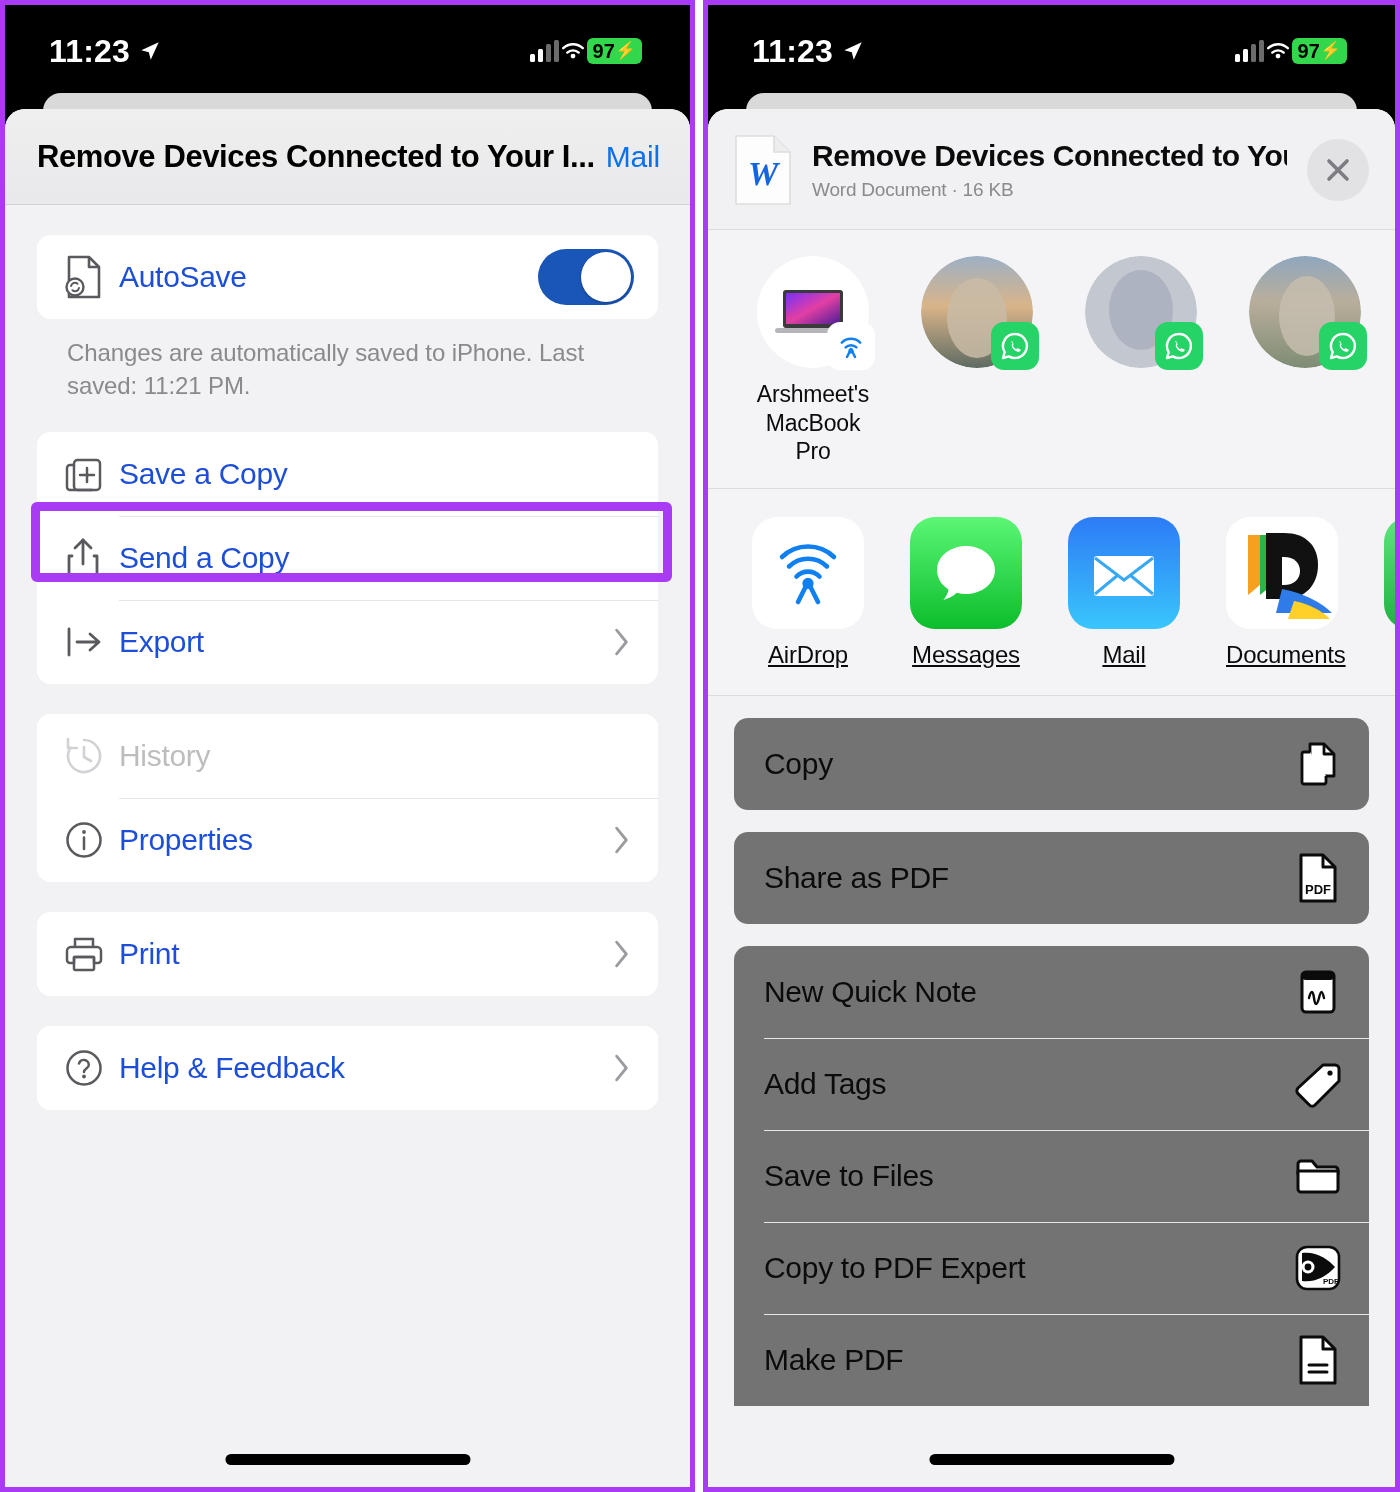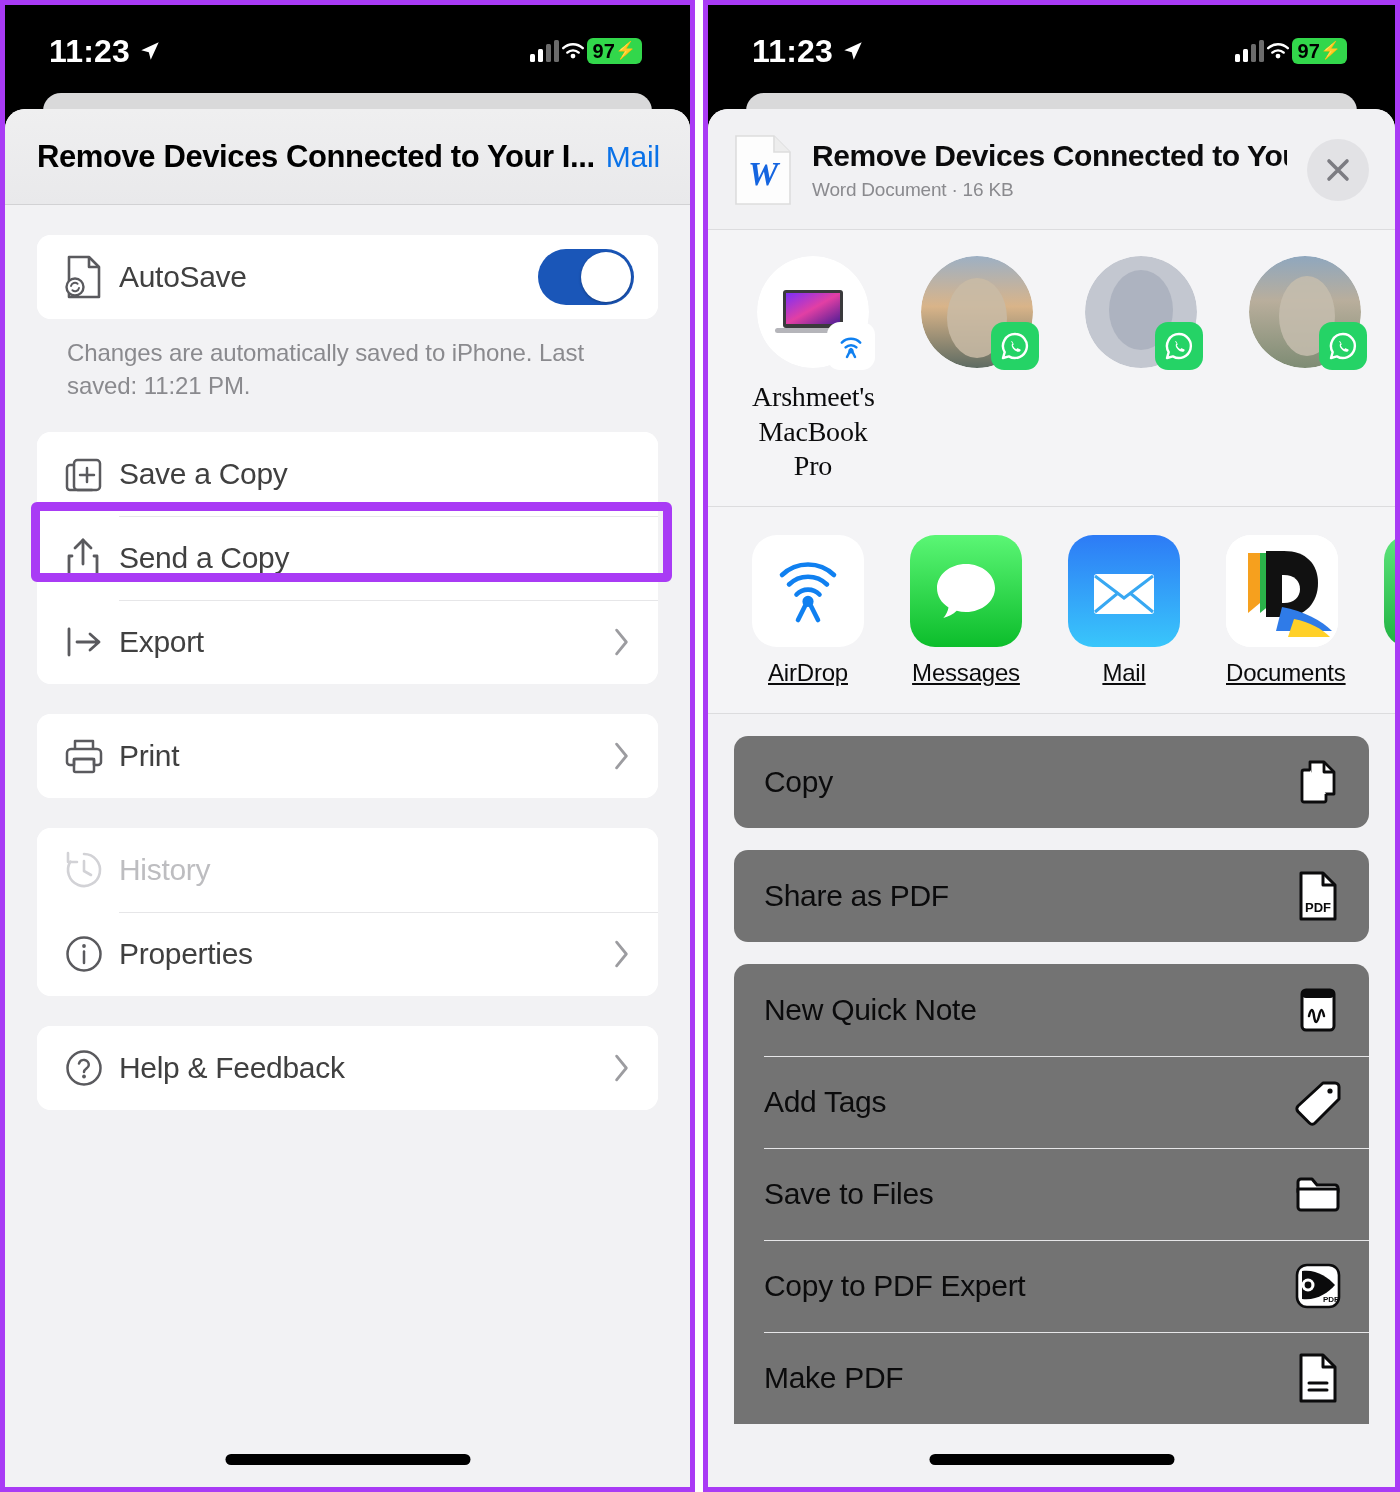--- a/index.html
+++ b/index.html
@@ -77,21 +77,21 @@
   }
   .row {
     display:flex; align-items:center; height:84px; padding:0 24px 0 26px;
     position:relative; background:#fff;
   }
   .row + .row::before {
     content:""; position:absolute; left:82px; right:0; top:0; height:1px; background:#e6e6e8;
   }
   .row-ico { width:56px; flex:0 0 56px; display:flex; align-items:center; }
   .row-ico svg { display:block; }
-  .row-label { font-size:30px; color:#404040; letter-spacing:-0.3px; flex:1; }
+  .row-label { font-size:30px; color:#1d4ed8; letter-spacing:-0.3px; flex:1; }
   .row-label.dim { color:#BDBDC0; }
   .chev { width:16px; height:28px; flex:0 0 16px; margin-right:4px; }
 
   .note {
     font-size:24px; line-height:1.36; color:#8A8A8E;
     padding: 18px 30px 0 30px; letter-spacing:-0.1px;
   }
 
   
   .toggle {
@@ -144,23 +144,22 @@
     position:relative; overflow:visible;
   }
   .av-img { width:112px; height:112px; border-radius:50%; display:block; }
   .badge {
     position:absolute; right:-6px; bottom:-2px; width:48px; height:48px;
     border-radius:13px; display:flex; align-items:center; justify-content:center;
   }
   .badge.wa { background:#25D366; }
   .badge.ad { background:#fff; }
   .pname {
-    font-size:28px; color:#0B0B0C; margin-top:12px; line-height:1.24;
+    font-size:23px; color:#0B0B0C; margin-top:12px; line-height:1.24;
     letter-spacing:-0.2px;
-    font-family:Liberation Serif, serif;
   }
 
   .apps-row {
     display:flex; gap:46px; padding: 28px 0 26px 44px; background:#F4F4F6;
     border-bottom:1px solid #dcdcde; overflow:hidden;
   }
   .app { width:112px; flex:0 0 112px; text-align:center; }
   .app-ico {
     width:112px; height:112px; border-radius:25px; margin:0 auto;
     display:flex; align-items:center; justify-content:center; overflow:hidden;
@@ -275,53 +274,53 @@
               <span class="row-label">Export</span>
               <svg class="chev" viewBox="0 0 14 26">
                 <path d="M2 2l9 11-9 11" fill="none" stroke="#9C9CA0" stroke-width="2.6" stroke-linecap="round" stroke-linejoin="round"></path>
               </svg>
             </div>
           </div>
 
           <div class="card">
             <div class="row">
               <span class="row-ico">
+                <svg width="42" height="42" viewBox="0 0 42 42">
+                  <path d="M21 5a16 16 0 11-13.6 7.6" fill="none" stroke="#D2D2D6" stroke-width="2.6" stroke-linecap="round"></path>
+                  <path d="M5 4v9h9" fill="none" stroke="#D2D2D6" stroke-width="2.6" stroke-linecap="round" stroke-linejoin="round"></path>
+                  <path d="M21 12v10l7 4" fill="none" stroke="#D2D2D6" stroke-width="2.6" stroke-linecap="round" stroke-linejoin="round"></path>
+                </svg>
+              </span>
+              <span class="row-label dim">History</span>
+            </div>
+            <div class="row">
+              <span class="row-ico">
+                <svg width="42" height="42" viewBox="0 0 42 42">
+                  <circle cx="21" cy="21" r="16.5" fill="none" stroke="#5A5A5E" stroke-width="2.5"></circle>
+                  <circle cx="21" cy="13" r="1.9" fill="#5A5A5E"></circle>
+                  <path d="M21 18.5v11.5" stroke="#5A5A5E" stroke-width="2.5" stroke-linecap="round"></path>
+                </svg>
+              </span>
+              <span class="row-label">Properties</span>
+              <svg class="chev" viewBox="0 0 14 26">
+                <path d="M2 2l9 11-9 11" fill="none" stroke="#9C9CA0" stroke-width="2.6" stroke-linecap="round" stroke-linejoin="round"></path>
+              </svg>
+            </div>
+          </div>
+
+          <div class="card">
+            <div class="row">
+              <span class="row-ico">
                 <svg width="42" height="40" viewBox="0 0 42 40">
                   <path d="M12 13V5h18v8" fill="none" stroke="#5A5A5E" stroke-width="2.5" stroke-linejoin="round"></path>
                   <path d="M8 13h26a4 4 0 014 4v9a3 3 0 01-3 3h-4v-6H11v6H7a3 3 0 01-3-3v-9a4 4 0 014-4z" fill="none" stroke="#5A5A5E" stroke-width="2.5" stroke-linejoin="round"></path>
                   <rect x="11" y="23" width="20" height="13" rx="1.5" fill="none" stroke="#5A5A5E" stroke-width="2.5"></rect>
                 </svg>
               </span>
               <span class="row-label">Print</span>
-              <svg class="chev" viewBox="0 0 14 26">
-                <path d="M2 2l9 11-9 11" fill="none" stroke="#9C9CA0" stroke-width="2.6" stroke-linecap="round" stroke-linejoin="round"></path>
-              </svg>
-            </div>
-          </div>
-
-          <div class="card">
-            <div class="row">
-              <span class="row-ico">
-                <svg width="42" height="42" viewBox="0 0 42 42">
-                  <path d="M21 5a16 16 0 11-13.6 7.6" fill="none" stroke="#D2D2D6" stroke-width="2.6" stroke-linecap="round"></path>
-                  <path d="M5 4v9h9" fill="none" stroke="#D2D2D6" stroke-width="2.6" stroke-linecap="round" stroke-linejoin="round"></path>
-                  <path d="M21 12v10l7 4" fill="none" stroke="#D2D2D6" stroke-width="2.6" stroke-linecap="round" stroke-linejoin="round"></path>
-                </svg>
-              </span>
-              <span class="row-label dim">History</span>
-            </div>
-            <div class="row">
-              <span class="row-ico">
-                <svg width="42" height="42" viewBox="0 0 42 42">
-                  <circle cx="21" cy="21" r="16.5" fill="none" stroke="#5A5A5E" stroke-width="2.5"></circle>
-                  <circle cx="21" cy="13" r="1.9" fill="#5A5A5E"></circle>
-                  <path d="M21 18.5v11.5" stroke="#5A5A5E" stroke-width="2.5" stroke-linecap="round"></path>
-                </svg>
-              </span>
-              <span class="row-label">Properties</span>
               <svg class="chev" viewBox="0 0 14 26">
                 <path d="M2 2l9 11-9 11" fill="none" stroke="#9C9CA0" stroke-width="2.6" stroke-linecap="round" stroke-linejoin="round"></path>
               </svg>
             </div>
           </div>
 
           <div class="card">
             <div class="row">
               <span class="row-ico">
                 <svg width="42" height="42" viewBox="0 0 42 42">

